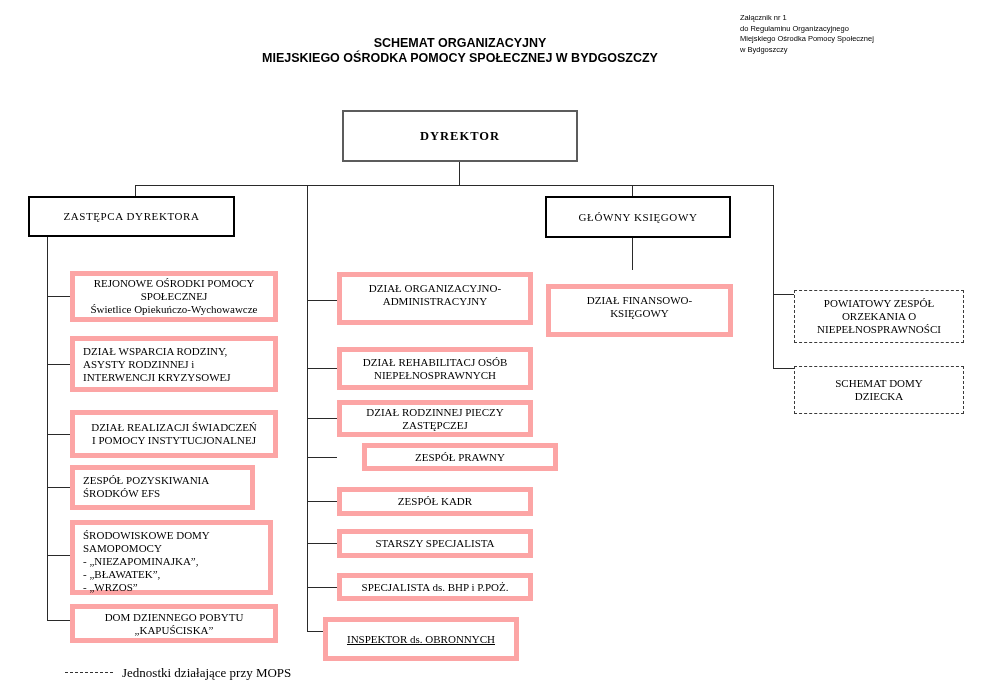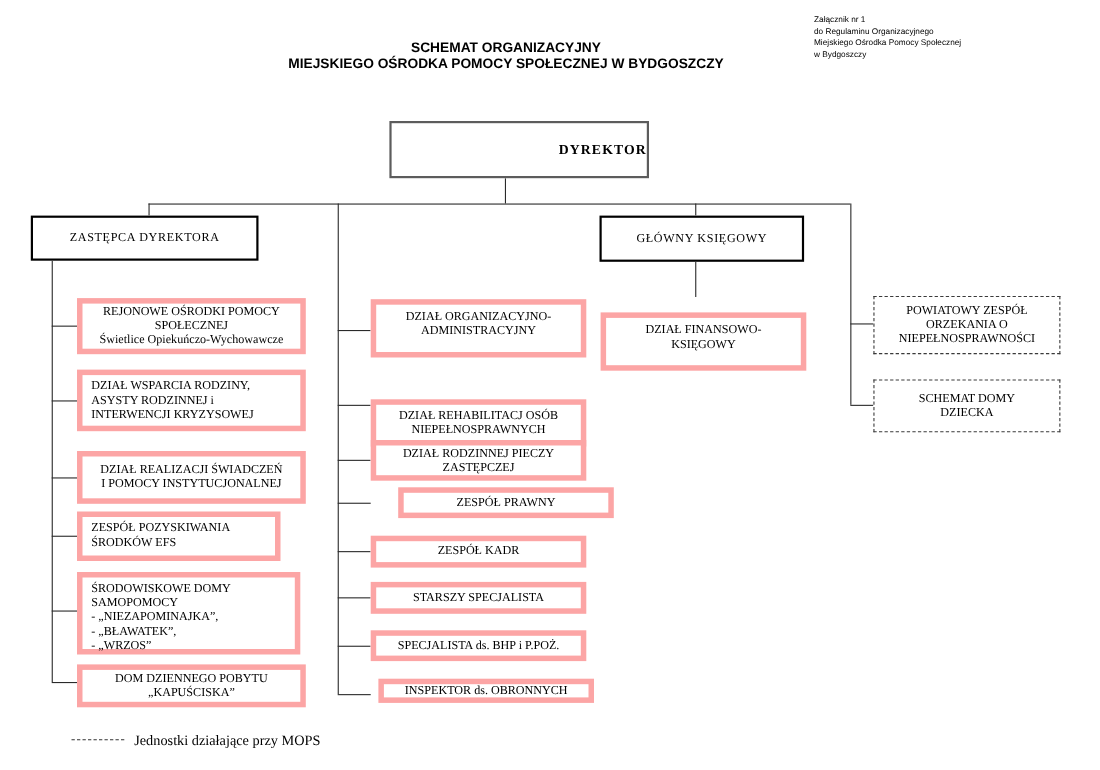--- a/index.html
+++ b/index.html
@@ -11,21 +11,21 @@
   .line.v{width:1px;}
   
   .box{position:absolute;background:#fff;border:5px solid #fca5a5;
        font-size:11px;line-height:13px;display:flex;flex-direction:column;
        box-sizing:border-box;}
   .box.center{align-items:center;justify-content:center;text-align:center;}
   .box.topcenter{align-items:center;justify-content:flex-start;text-align:center;padding-top:5px;}
   .box.leftalign{align-items:flex-start;justify-content:center;text-align:left;padding-left:8px;padding-right:4px;}
   .box.lefttop{align-items:flex-start;justify-content:flex-start;text-align:left;padding-left:8px;padding-top:4px;padding-right:4px;}
   .box.lvl1{border-width:2px;border-color:#000;}
-  .box.dashed{border:1px dashed #3a3a3a;}
+  .box.dashed{border:1px dashed #3a3a3a;margin-top:21px;}
   .director-box{font-weight:bold;font-size:12.5px;letter-spacing:1px;border:2px solid #5c5c5c;}
   .toplabel{letter-spacing:0.6px;}
   
   .title{position:absolute;left:60px;top:36px;width:800px;text-align:center;
          font-family:"Liberation Sans", sans-serif;font-weight:bold;
          font-size:12.5px;line-height:15px;}
   .note{position:absolute;left:740px;top:13px;width:240px;
         font-family:"Liberation Sans", sans-serif;font-size:7.5px;line-height:10.5px;}
   
   .legend-dash{position:absolute;left:65px;top:672px;width:48px;height:0;
@@ -68,21 +68,21 @@
 <div class="line h" style="left:307px;top:418px;width:30px;"></div>
 <div class="line h" style="left:307px;top:457px;width:30px;"></div>
 <div class="line h" style="left:307px;top:501px;width:30px;"></div>
 <div class="line h" style="left:307px;top:543px;width:30px;"></div>
 <div class="line h" style="left:307px;top:587px;width:30px;"></div>
 <div class="line h" style="left:307px;top:631px;width:30px;"></div>
 
 <div class="line h" style="left:773px;top:294px;width:21px;"></div>
 <div class="line h" style="left:773px;top:368px;width:21px;"></div>
 
-<div class="box center director-box" style="left:354px;top:110px;width:236px;height:52px;align-items:flex-end;">
+<div class="box center director-box" style="left:342px;top:110px;width:236px;height:52px;">
   <div>DYREKTOR</div>
 </div>
 
 <div class="box center lvl1 toplabel" style="left:28px;top:196px;width:207px;height:41px;">
   <div>ZASTĘPCA DYREKTORA</div>
 </div>
 
 <div class="box center lvl1 toplabel" style="left:545px;top:196px;width:186px;height:42px;">
   <div>GŁÓWNY KSIĘGOWY</div>
 </div>
@@ -120,21 +120,21 @@
 <div class="box center" style="left:70px;top:604px;width:208px;height:39px;">
   <div>DOM DZIENNEGO POBYTU</div>
   <div>„KAPUŚCISKA”</div>
 </div>
 
 <div class="box topcenter" style="left:337px;top:272px;width:196px;height:53px;">
   <div>DZIAŁ ORGANIZACYJNO-</div>
   <div>ADMINISTRACYJNY</div>
 </div>
 
-<div class="box center" style="left:337px;top:347px;width:196px;height:43px;margin-top:16px;">
+<div class="box center" style="left:337px;top:347px;width:196px;height:43px;">
   <div>DZIAŁ REHABILITACJ OSÓB</div>
   <div>NIEPEŁNOSPRAWNYCH</div>
 </div>
 
 <div class="box center" style="left:337px;top:400px;width:196px;height:37px;">
   <div>DZIAŁ RODZINNEJ PIECZY</div>
   <div>ZASTĘPCZEJ</div>
 </div>
 
 <div class="box center" style="left:337px;top:443px;width:196px;height:28px;margin-left:25px;">
@@ -146,21 +146,21 @@
 </div>
 
 <div class="box center" style="left:337px;top:529px;width:196px;height:29px;">
   <div>STARSZY SPECJALISTA</div>
 </div>
 
 <div class="box center" style="left:337px;top:573px;width:196px;height:28px;">
   <div>SPECJALISTA ds. BHP i P.POŻ.</div>
 </div>
 
-<div class="box center" style="left:344px;top:617px;width:196px;height:22px;">
+<div class="box center" style="left:323px;top:617px;width:196px;height:44px;text-decoration:underline;">
   <div>INSPEKTOR ds. OBRONNYCH</div>
 </div>
 
 <div class="box topcenter" style="left:546px;top:284px;width:187px;height:53px;">
   <div>DZIAŁ FINANSOWO-</div>
   <div>KSIĘGOWY</div>
 </div>
 
 <div class="box center dashed" style="left:794px;top:269px;width:170px;height:53px;">
   <div>POWIATOWY ZESPÓŁ</div>

